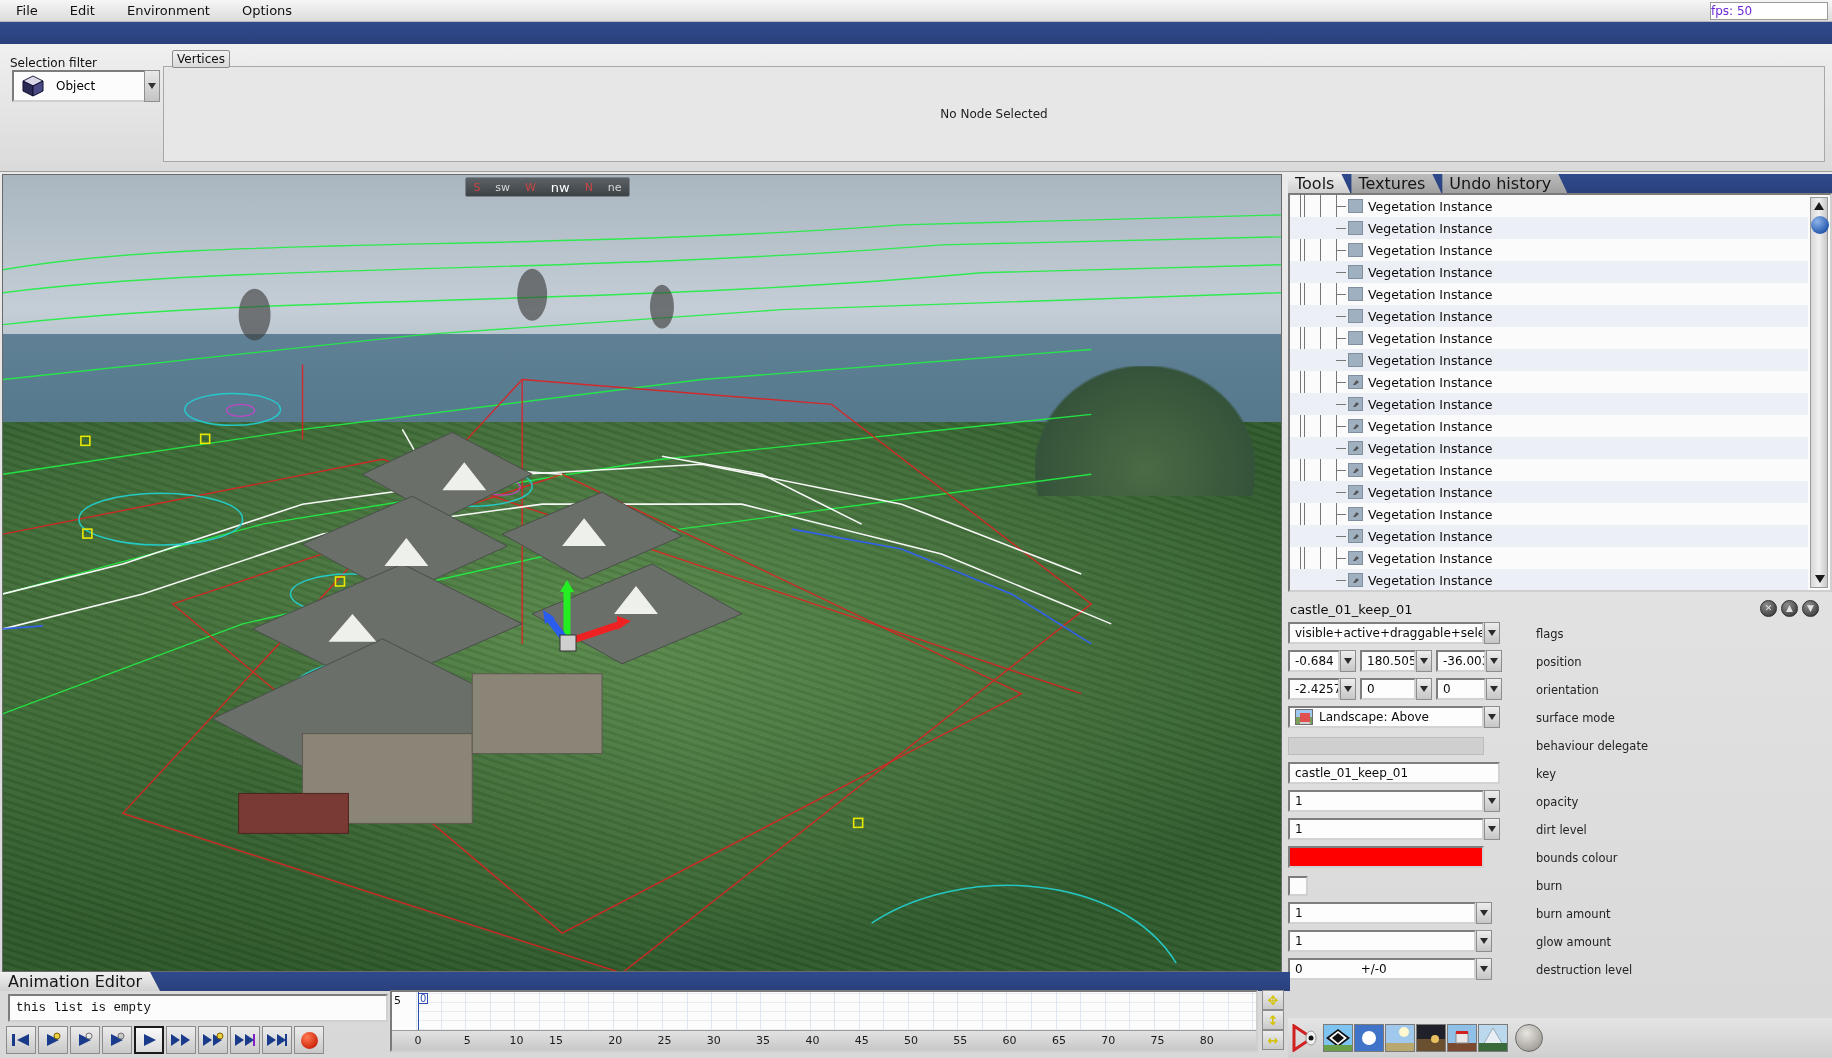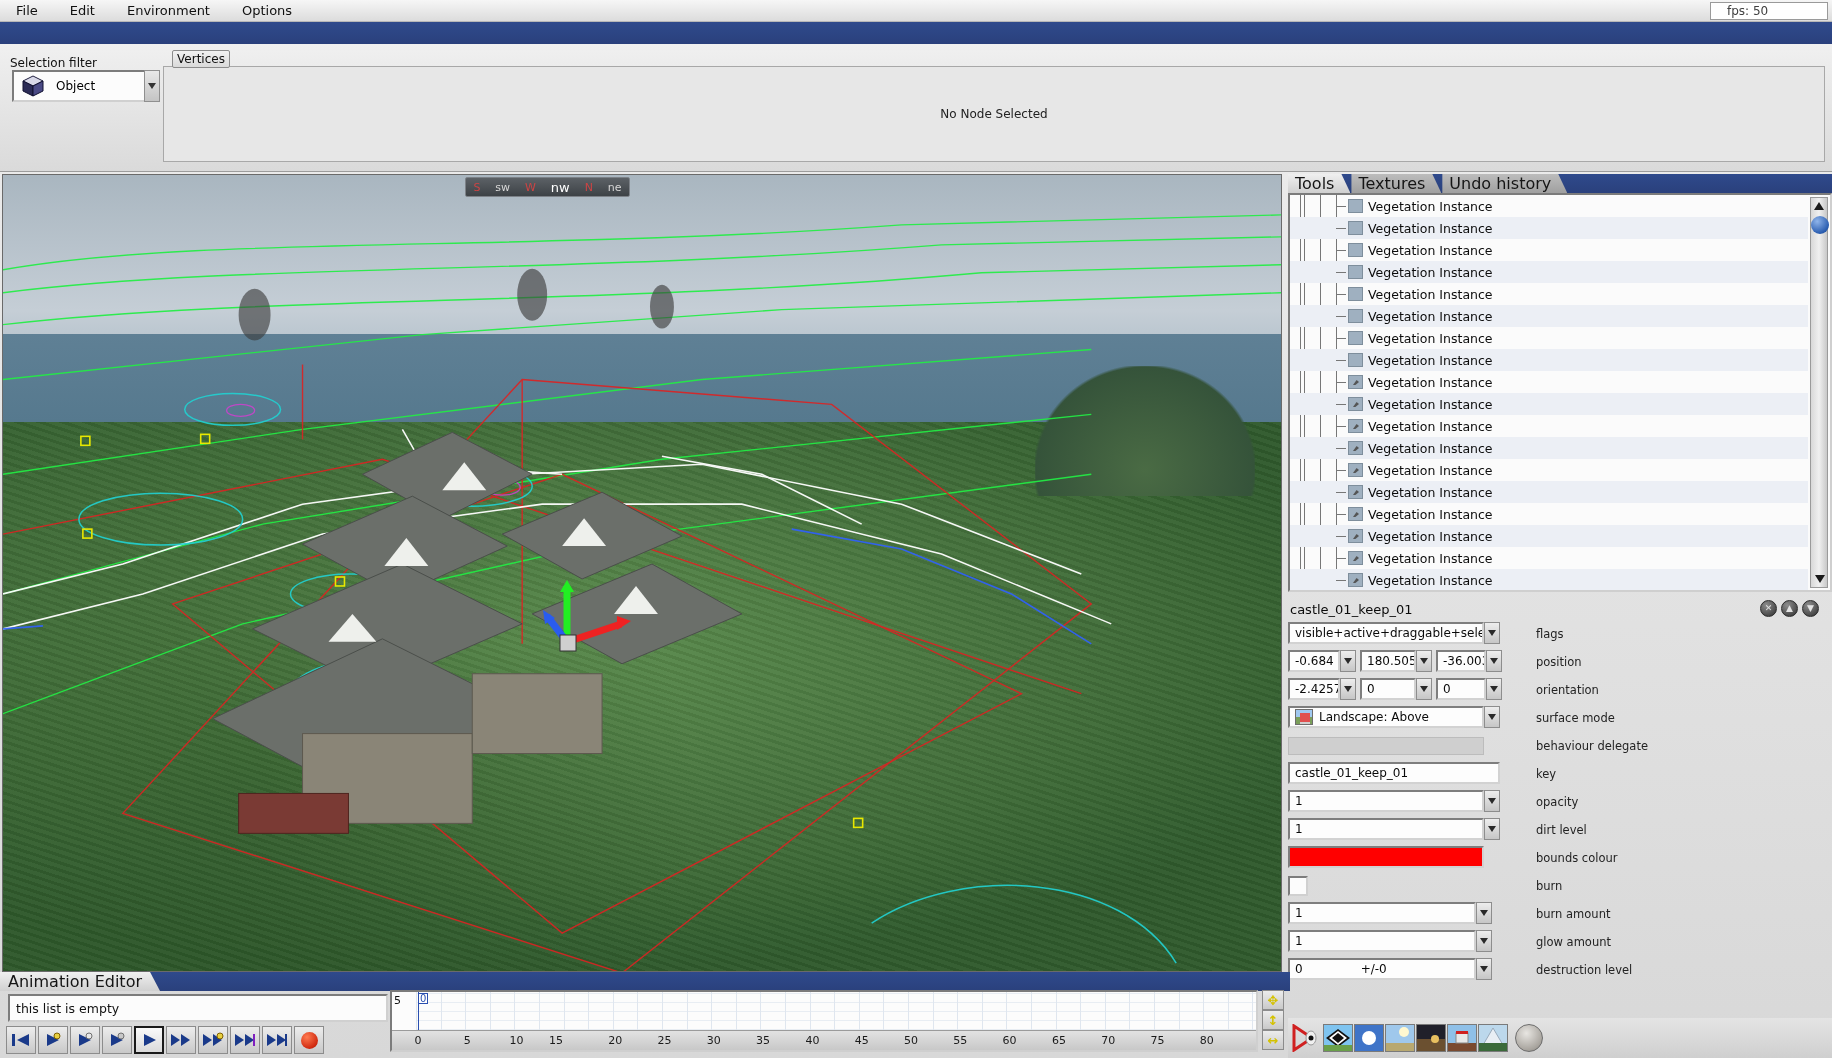--- a/index.html
+++ b/index.html
@@ -17,22 +17,22 @@
   .menubar {
     position: absolute; left:0; top:0; width:1832px; height:22px;
     background: linear-gradient(#f6f6f6,#dcdcdc);
     border-bottom: 1px solid #b8b8b8;
     display:flex; align-items:center; padding-left:8px; gap:16px;
   }
   .menu-item { padding: 2px 8px; font-size: 13px; color:#101010; cursor:default; }
   .fps-box {
     position:absolute; right:4px; top:2px; width:118px; height:18px;
     background:#ffffff; border:1px solid #9a9a9a;
-    display:flex; align-items:center; padding-left:16px;
-    font-size:12px; color:#404040;
+    display:flex; align-items:center; padding-left:0;
+    font-size:12px; color:#6d28d9;
   }
 
   
   .tabstrip {
     position:absolute; left:0; top:22px; width:1832px; height:22px;
     background: linear-gradient(#2f4a8c,#2a407c);
   }
   .tab {
     position:relative; float:left; height:22px;
     display:inline-flex; align-items:center; gap:4px;
@@ -197,21 +197,21 @@
     background: linear-gradient(#2f4a8c,#2a407c); }
   .atab {
     float:left; height:19px; display:inline-flex; align-items:center;
     padding:0 18px 0 8px; font-size:16px; color:#151515;
     background: linear-gradient(#f0f0f0,#d0d0d0);
     clip-path: polygon(0 0, calc(100% - 10px) 0, 100% 100%, 0 100%);
   }
   .anim-list {
     position:absolute; left:8px; top:994px; width:380px; height:28px;
     background:#fcfcfc; border:2px inset #d0d0d0;
-    display:flex; align-items:center; padding-left:6px; font-size:12.5px; color:#111;
+    display:flex; align-items:center; padding-left:6px; font-size:12.5px; color:#111;font-family:Liberation Mono, monospace;
   }
   .transport { position:absolute; left:6px; top:1026px; display:flex; gap:2px; }
   .tbtn {
     width:30px; height:28px; background: linear-gradient(#ededed,#c8c8c8);
     border:1px solid #8c8c8c; display:flex; align-items:center; justify-content:center;
   }
   .tbtn.active { border:2px solid #1a1a1a; background: linear-gradient(#fafafa,#dadada); }
   .rec-dot { width:17px; height:17px; border-radius:50%;
     background: radial-gradient(circle at 35% 30%, #ff7a50, #d02a10 70%, #9e1a08); }
 

